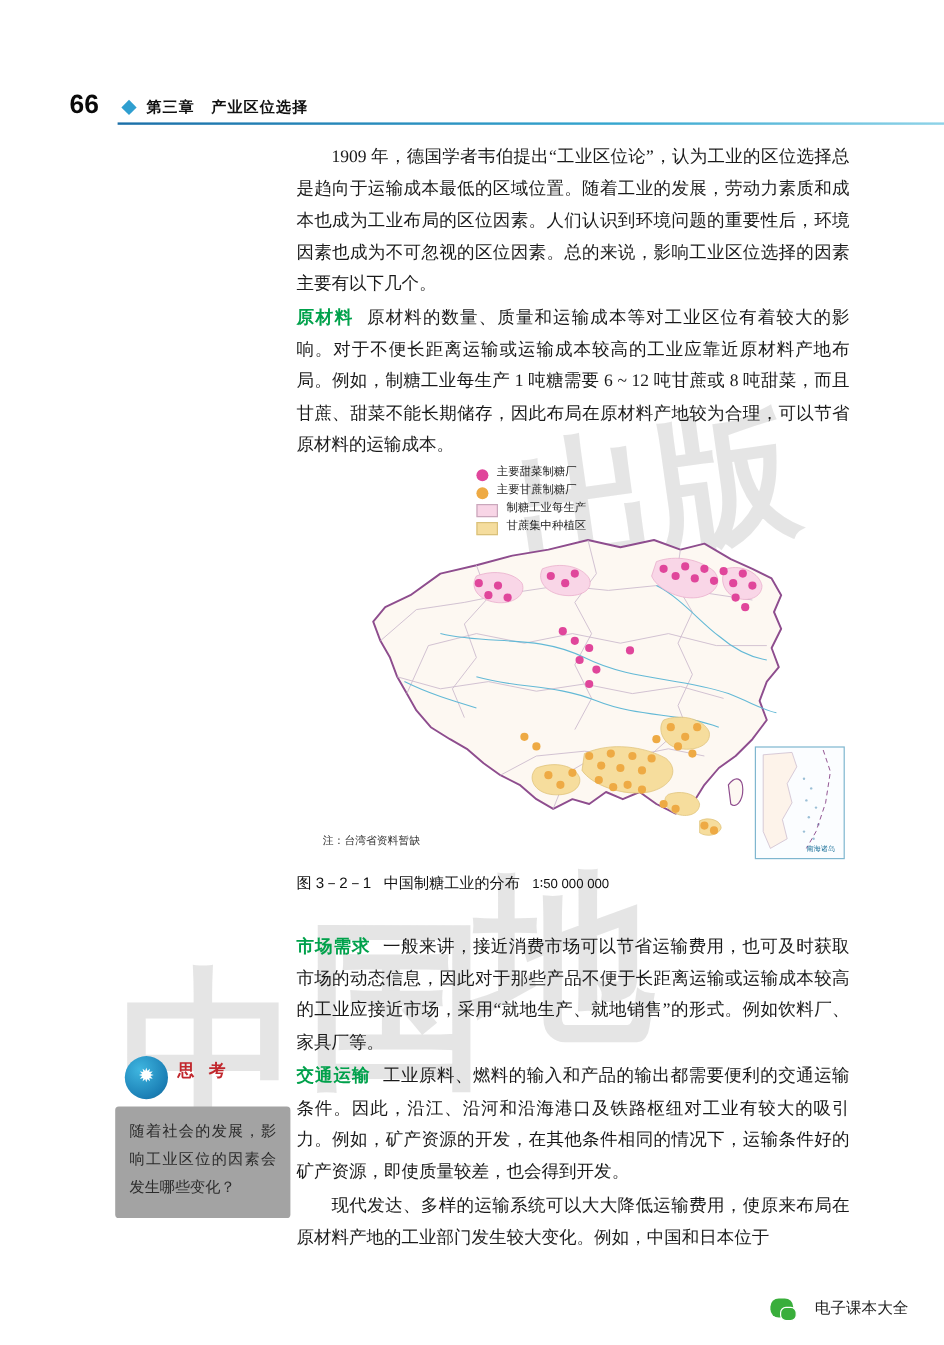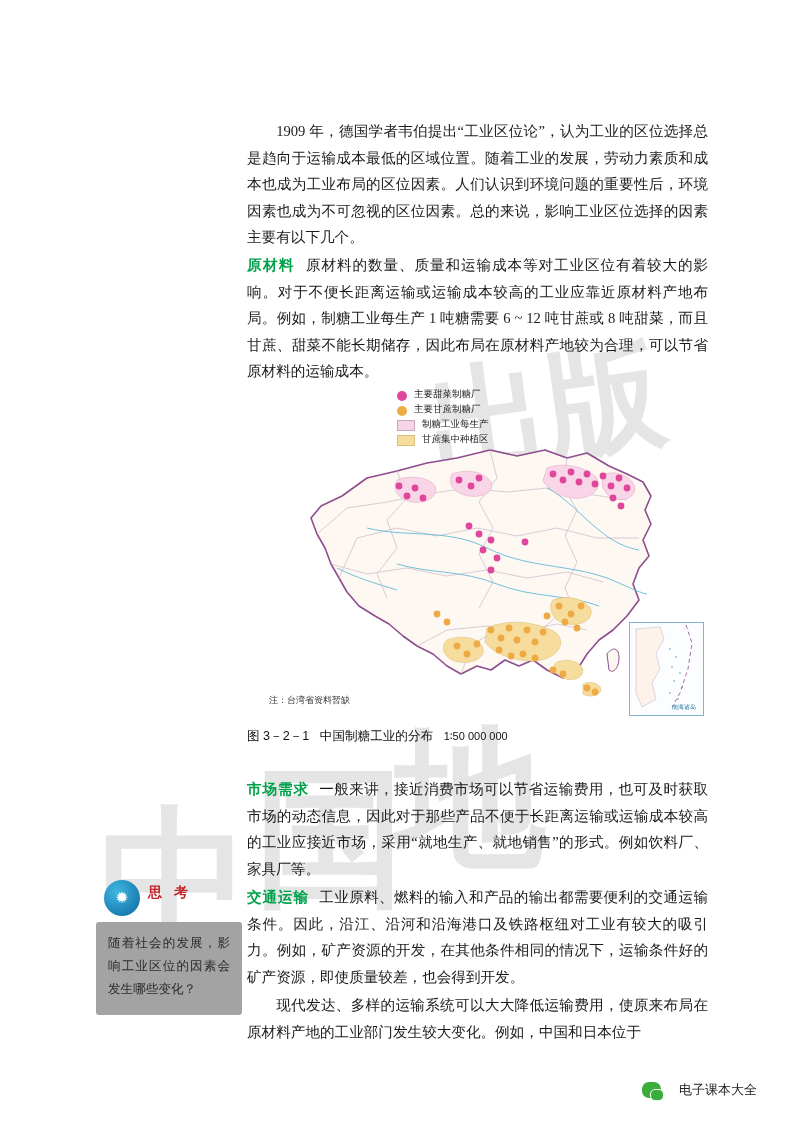--- a/index.html
+++ b/index.html
@@ -160,20 +160,26 @@
 <body>
 
 <div class="page">
 
   <div class="wm wm1">中</div>
   <div class="wm wm2">国</div>
   <div class="wm wm3">地</div>
   <div class="wm wm4">出</div>
   <div class="wm wm5">版</div>
 
+  <div class="header">
+    <div class="page-num">66</div>
+    <div class="hdr-diamond"></div>
+    <div class="hdr-title">第三章　产业区位选择</div>
+    <div class="hdr-rule"></div>
+  </div>
 
   <div class="col" style="top:118px;">
     <p class="indent">1909 年，德国学者韦伯提出“工业区位论”，认为工业的区位选择总是趋向于运输成本最低的区域位置。随着工业的发展，劳动力素质和成本也成为工业布局的区位因素。人们认识到环境问题的重要性后，环境因素也成为不可忽视的区位因素。总的来说，影响工业区位选择的因素主要有以下几个。</p>
   </div>
 
   <div class="col" style="top:252px;">
     <p><span class="kw">原材料</span><span class="kw-gap"></span><span>原材料的数量、质量和运输成本等对工业区位有着较大的影响。对于不便长距离运输或运输成本较高的工业应靠近原材料产地布局。例如，制糖工业每生产 1 吨糖需要 6 ~ 12 吨甘蔗或 8 吨甜菜，而且甘蔗、甜菜不能长期储存，因此布局在原材料产地较为合理，可以节省原材料的运输成本。</span></p>
   </div>
 
   <div class="figure">

